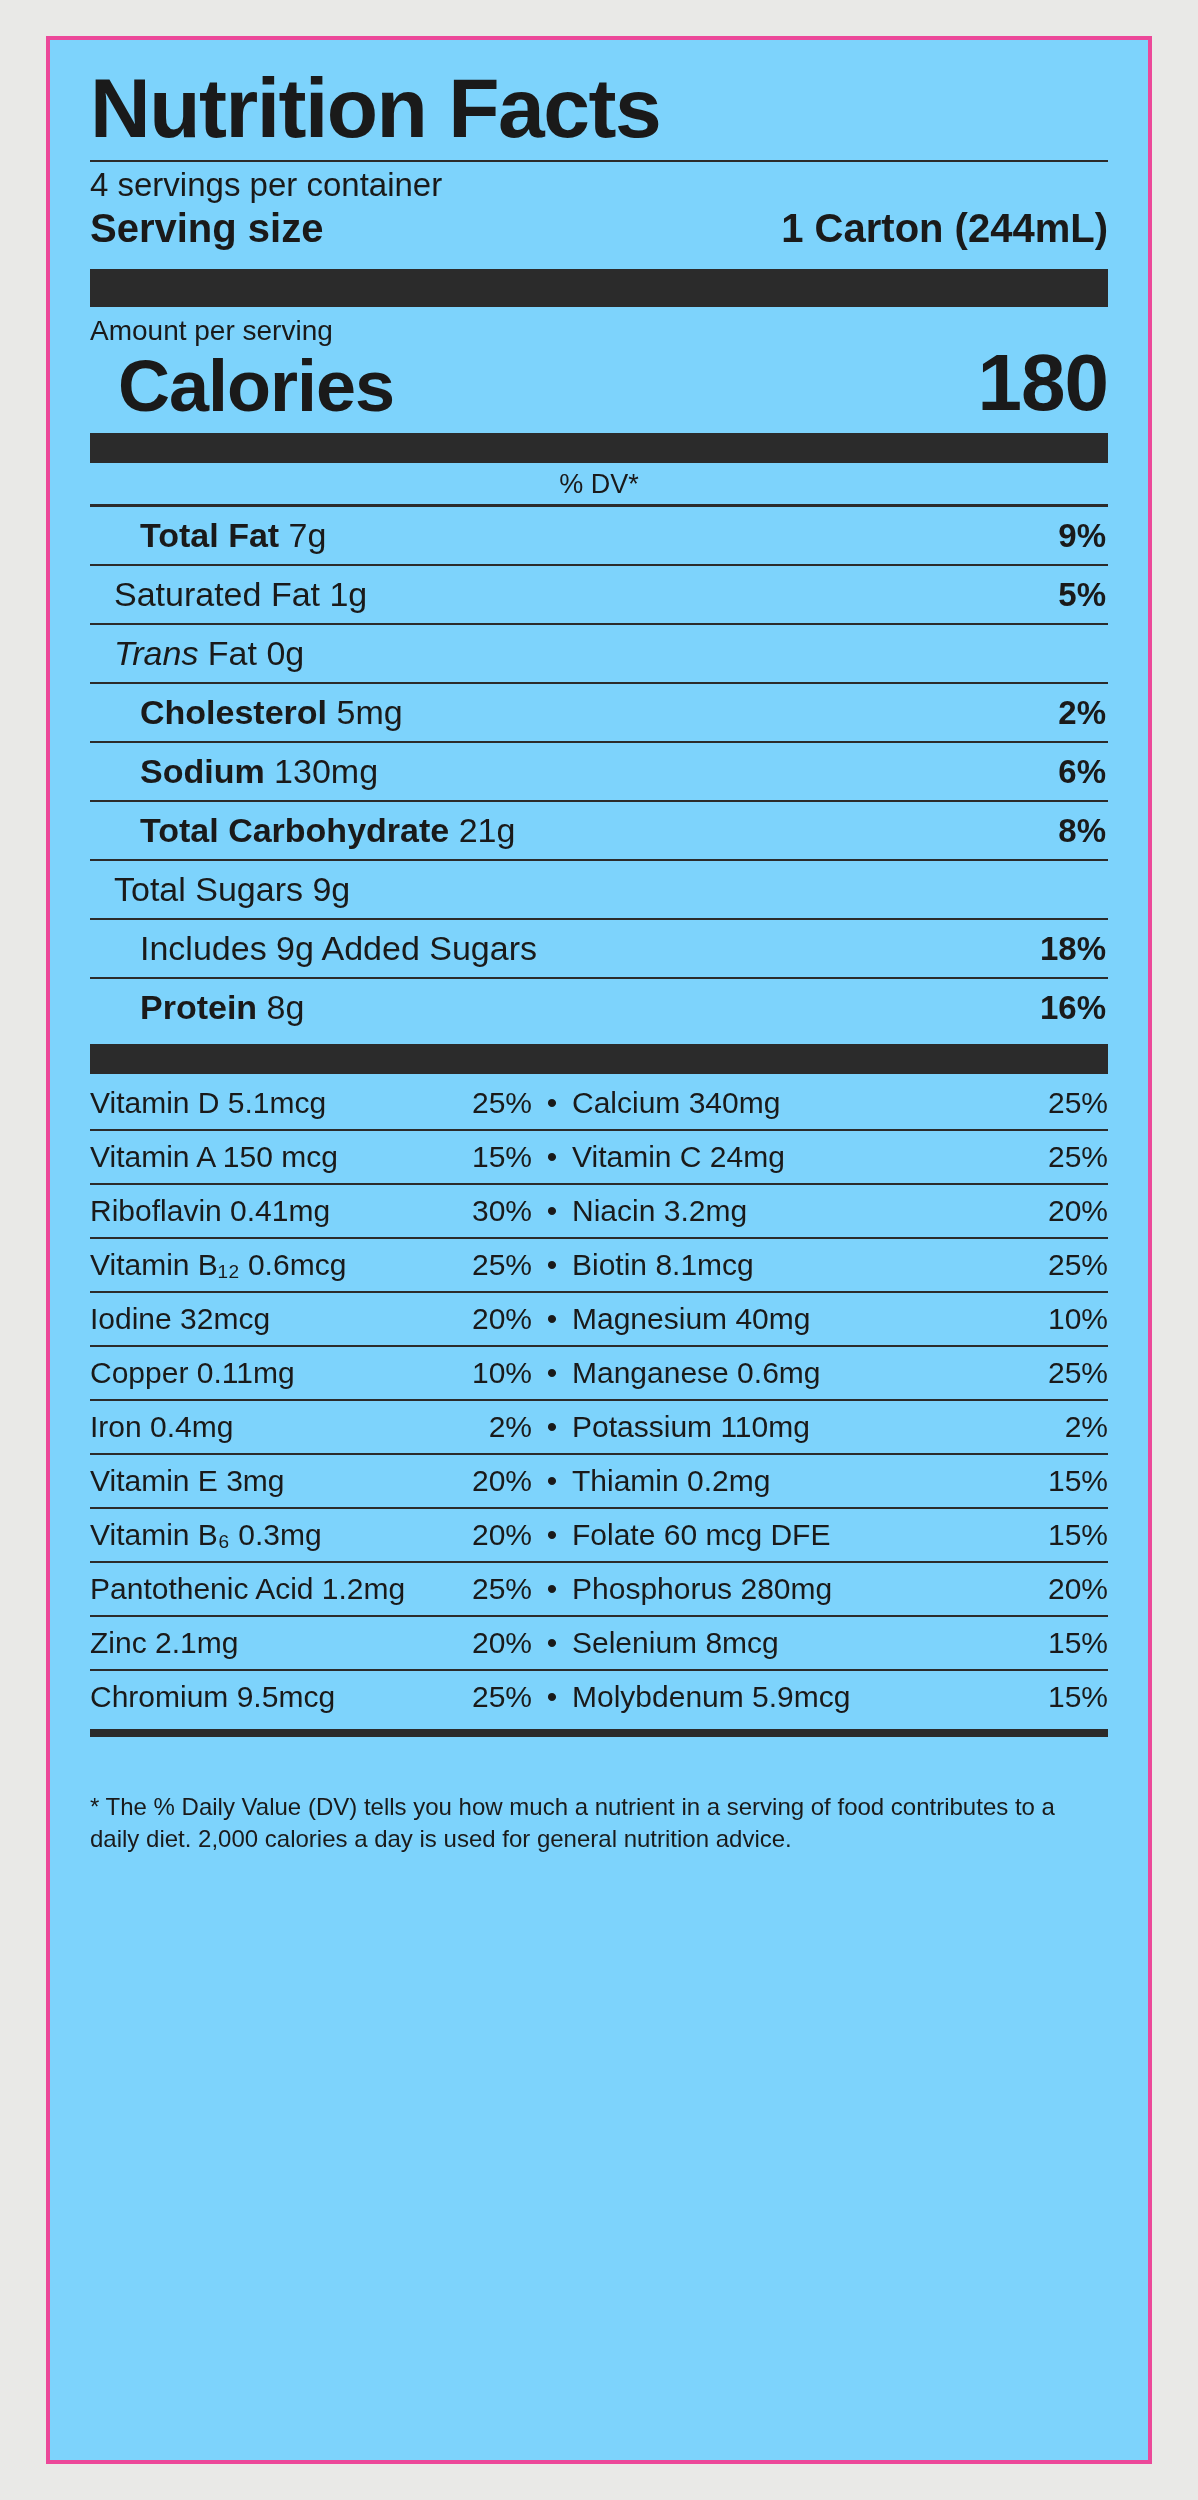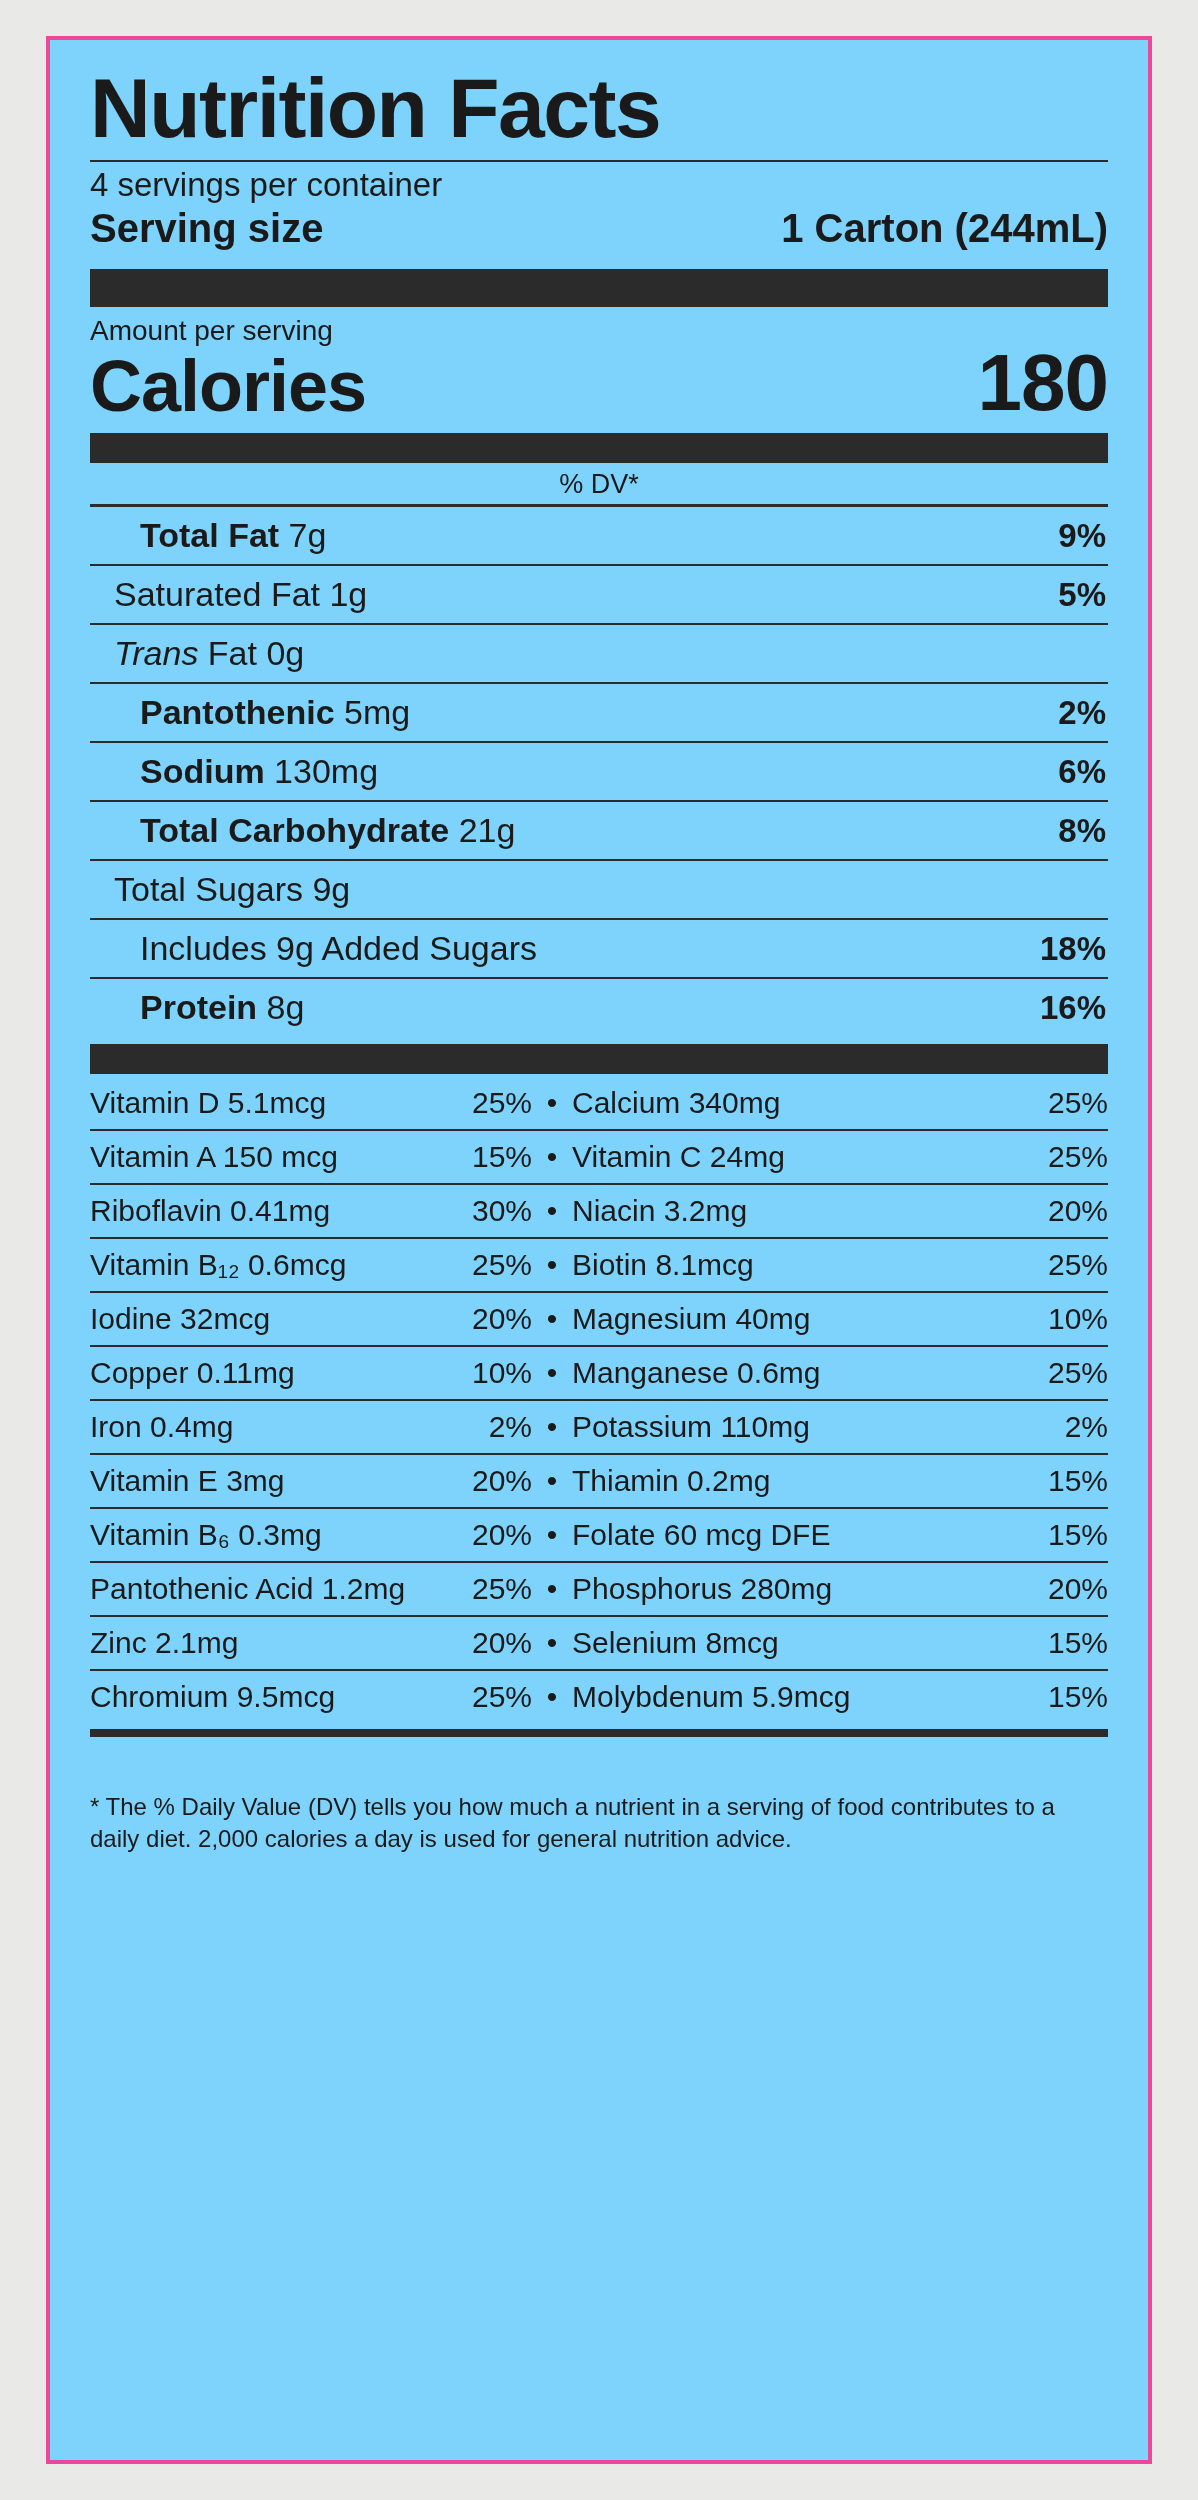--- a/index.html
+++ b/index.html
@@ -73,20 +73,21 @@
     display: flex;
     justify-content: space-between;
     align-items: flex-end;
     margin-top: -6px;
   }
   .cal-label {
     font-size: 72px;
     font-weight: bold;
     letter-spacing: -1px;
     line-height: 1.05;
+    margin-left: 28px;
   }
   .cal-value {
     font-size: 80px;
     font-weight: bold;
     letter-spacing: -1px;
     line-height: 1.05;
   }
 
   .dv-header {
     text-align: center;
@@ -171,21 +172,21 @@
         </div>
         <div class="nutrient indent-1">
           <span class="name"><span>Saturated Fat</span><span> 1g</span></span>
           <span class="pct">5%</span>
         </div>
         <div class="nutrient indent-1">
           <span class="name"><span class="ital">Trans</span><span> Fat 0g</span></span>
           <span class="pct"></span>
         </div>
         <div class="nutrient">
-          <span class="name"><b>Pantothenic</b><span> 5mg</span></span>
+          <span class="name"><b>Cholesterol</b><span> 5mg</span></span>
           <span class="pct">2%</span>
         </div>
         <div class="nutrient">
           <span class="name"><b>Sodium</b><span> 130mg</span></span>
           <span class="pct">6%</span>
         </div>
         <div class="nutrient">
           <span class="name"><b>Total Carbohydrate</b><span> 21g</span></span>
           <span class="pct">8%</span>
         </div>

